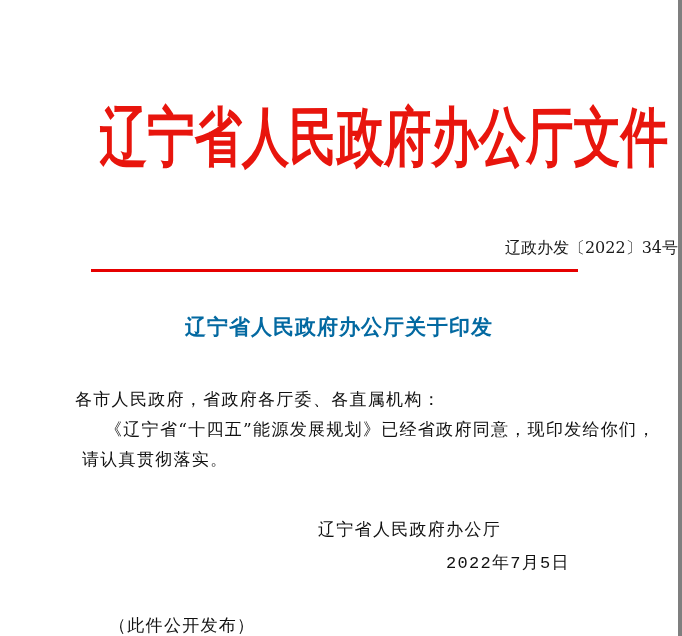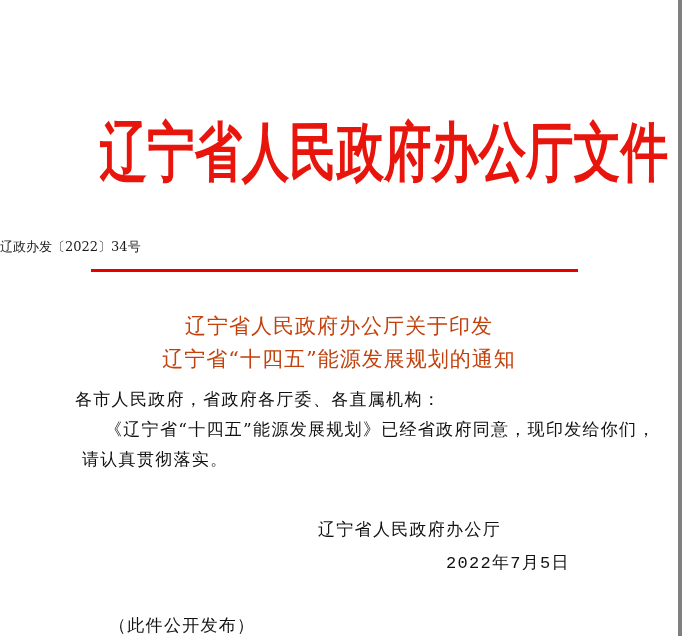--- a/index.html
+++ b/index.html
@@ -21,65 +21,65 @@
     position: absolute;
     top: 0;
     right: 0;
     width: 4px;
     height: 636px;
     background: #7f7f7f;
   }
   
   .letterhead-title-wrap {
     position: absolute;
-    top: 120px;
+    top: 105px;
     left: 0;
     right: 4px;
     text-align: right;
     line-height: 1;
   }
   .letterhead-title {
     display: inline-block;
     font-size: 64px;
     font-weight: bold;
     color: #e8150d;
     white-space: nowrap;
     transform: scaleX(0.74);
     transform-origin: 50% 50%;
     letter-spacing: 0px;
   }
   .doc-number {
     position: absolute;
     top: 238px;
     left: 0;
     right: 4px;
-    text-align: left;
-    font-size: 13px;
+    text-align: right;
+    font-size: 16px;
     color: #1a1a1a;
     white-space: nowrap;
   }
   .red-divider {
     position: absolute;
     top: 269px;
     left: 91px;
     width: 487px;
     height: 3px;
     background: #e60000;
   }
   .notice-heading {
     position: absolute;
     top: 310px;
     left: 0;
     right: 4px;
     text-align: center;
     font-size: 21px;
-    font-weight: normal;
+    font-weight: bold;
     line-height: 33px;
     letter-spacing: 1px;
-    color: #c2410c;
+    color: #0369a1;
   }
   .body-line {
     position: absolute;
     font-size: 17px;
     letter-spacing: 1.3px;
     color: #111111;
     white-space: nowrap;
   }
   .salutation   { top: 388px; left: 75px; text-align: right; }
   .body-line1   { top: 418px; left: 105px; }
@@ -96,21 +96,20 @@
   <div class="letterhead-title-wrap">
     <span class="letterhead-title">辽宁省人民政府办公厅文件</span>
   </div>
 
   <div class="doc-number">辽政办发〔2022〕34号</div>
 
   <div class="red-divider"></div>
 
   <div class="notice-heading">
     <div>辽宁省人民政府办公厅关于印发</div>
-    <div>辽宁省“十四五”能源发展规划的通知</div>
   </div>
 
   <div class="body-line salutation">各市人民政府，省政府各厅委、各直属机构：</div>
 
   <div class="body-line body-line1">《辽宁省“十四五”能源发展规划》已经省政府同意，现印发给你们，</div>
 
   <div class="body-line body-line2">请认真贯彻落实。</div>
 
   <div class="body-line signer">辽宁省人民政府办公厅</div>
 

